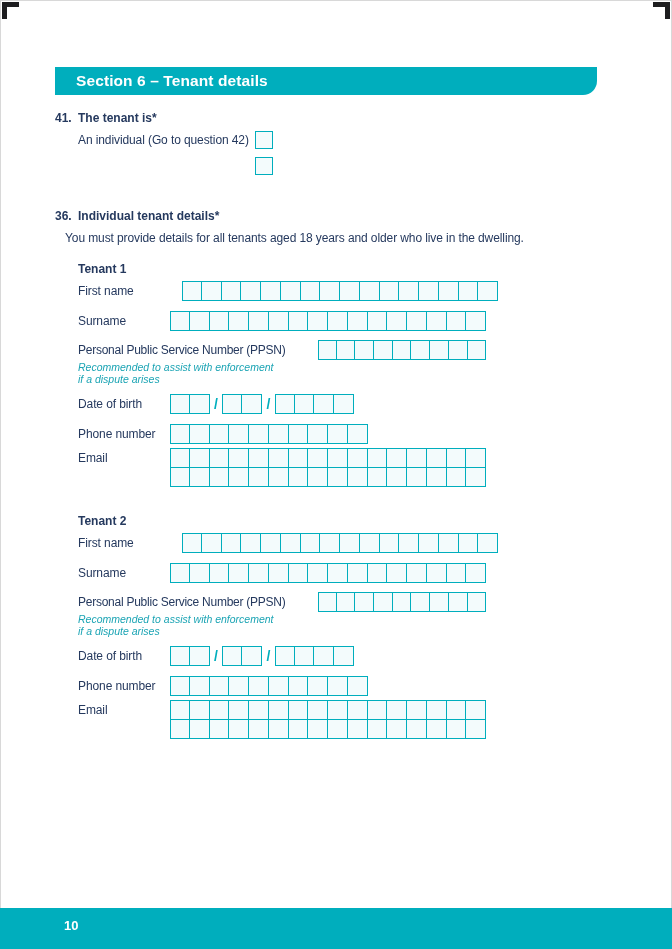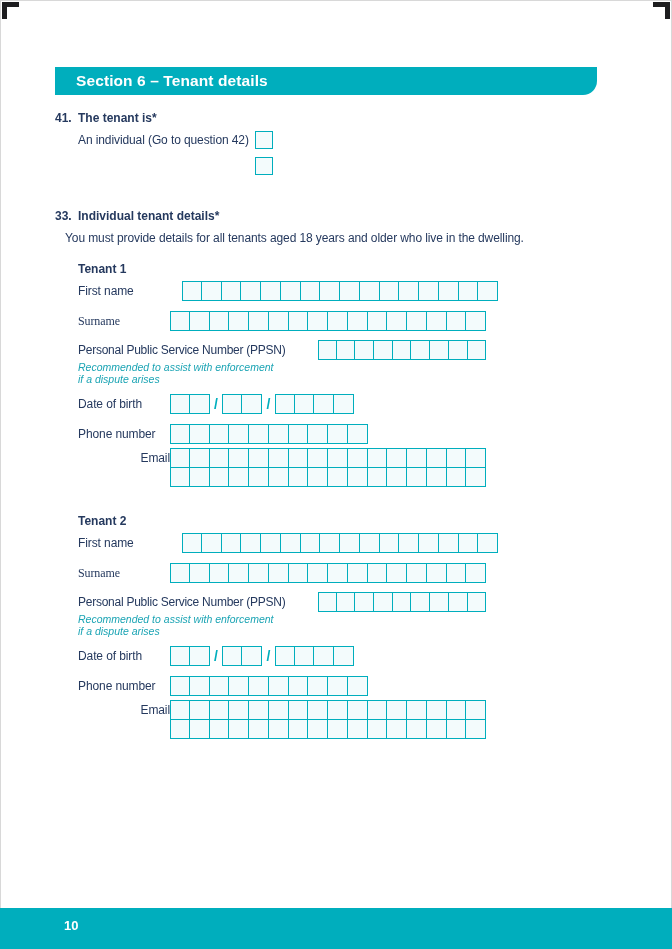--- a/index.html
+++ b/index.html
@@ -52,26 +52,26 @@
   
   .tenant{position:absolute;left:78px;width:530px;height:226px;font-size:12px;}
   #tenant1{top:262px;} #tenant2{top:514px;}
   .t-heading{position:absolute;top:0;left:0;font-weight:700;font-size:12px;}
 
   .frow{position:absolute;left:0;display:flex;align-items:center;}
   .flabel{letter-spacing:-0.1px;}
   .w92{width:92px;flex:0 0 92px;}
   .w240{width:240px;flex:0 0 240px;letter-spacing:-0.25px;}
   .row-first{top:19px;height:20px;gap:12px;}
-  .row-surname{top:49px;height:20px;font-family:Liberation Serif, serif;}
+  .row-surname{top:49px;height:20px;}
   .row-ppsn{top:78px;height:20px;}
   .row-dob{top:132px;height:20px;}
   .row-phone{top:162px;height:20px;}
   .row-email{top:186px;align-items:flex-start;}
-  .row-email .flabel{line-height:20px;text-align:right;}
+  .row-email .flabel{line-height:20px;}
 
   .note{position:absolute;left:0;top:99px;color:var(--note);font-style:italic;font-size:10.5px;line-height:12px;}
 
   .box-row{display:flex;}
   .box-row + .box-row{margin-top:-1px;}
   .box{
     width:19.75px;height:20px;flex:0 0 19.75px;
     border:1px solid var(--teal);border-left:0;background:var(--boxfill);
   }
   .box:first-child{border-left:1px solid var(--teal);}
@@ -97,21 +97,21 @@
 
 <div class="q" id="q41">
   <span class="q-num">41.</span>
   <span class="q-title">The tenant is*</span>
   <div class="opt opt1">An individual (Go to question 42)</div>
   <div class="checkbox cb1"></div>
   <div class="checkbox cb2"></div>
 </div>
 
 <div class="q" id="q42">
-  <span class="q-num">33.</span>
+  <span class="q-num">36.</span>
   <span class="q-title">Individual tenant details*</span>
   <div class="q-instruction">You must provide details for all tenants aged 18 years and older who live in the dwelling.</div>
 </div>
 
 <div class="tenant" id="tenant1">
   <div class="t-heading">Tenant 1</div>
 
   <div class="frow row-first">
     <div class="flabel w92">First name</div>
     <div>

